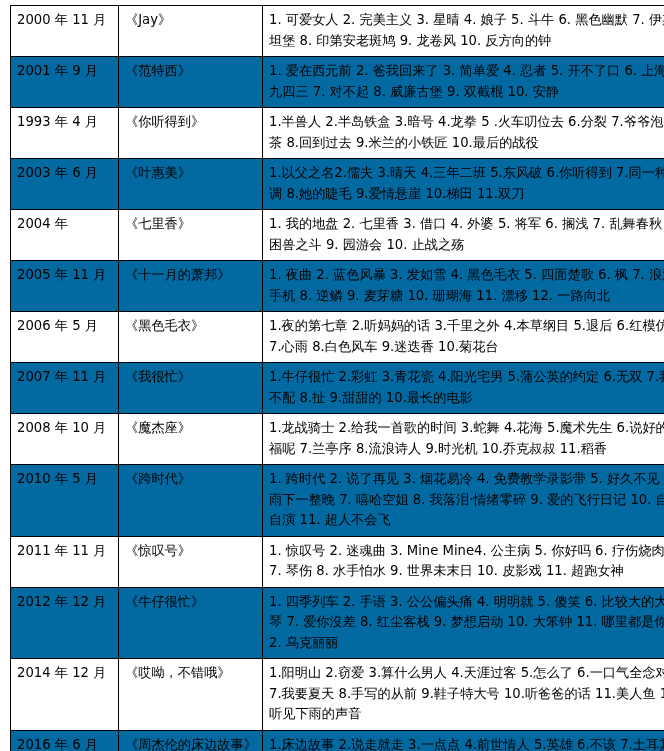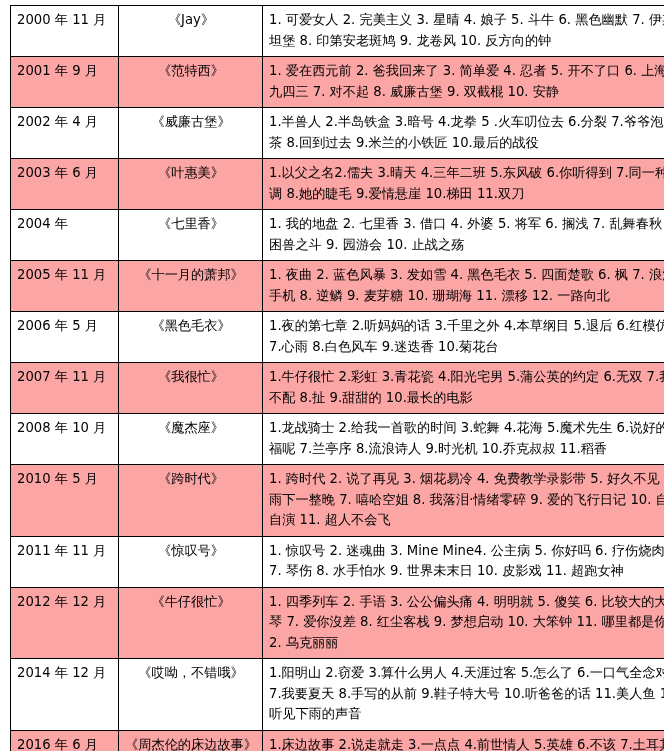--- a/index.html
+++ b/index.html
@@ -38,27 +38,26 @@
     color: #000000;
     word-break: break-all;
     overflow-wrap: break-word;
   }
   td.col-date {
     width: 96px;
     white-space: nowrap;
   }
   td.col-album {
     width: 132px;
-    text-align: center;
   }
   td.col-tracks {
     width: 413px;
   }
   tr.row-alt td {
-    background: #fca5a5;
+    background: #0369a1;
   }
   tr.row-plain td {
     background: #ffffff;
   }
 </style>
 </head>
 <body>
 
 <div class="page">
   <table class="album-table">
@@ -67,22 +66,22 @@
           <td class="col-date">2000 年 11 月</td>
           <td class="col-album">《Jay》</td>
           <td class="col-tracks">1. 可爱女人 2. 完美主义 3. 星晴 4. 娘子 5. 斗牛 6. 黑色幽默 7. 伊斯坦堡 8. 印第安老斑鸠 9. 龙卷风 10. 反方向的钟</td>
         </tr>
         <tr class="row-alt">
           <td class="col-date">2001 年 9 月</td>
           <td class="col-album">《范特西》</td>
           <td class="col-tracks">1. 爱在西元前 2. 爸我回来了 3. 简单爱 4. 忍者 5. 开不了口 6. 上海一九四三 7. 对不起 8. 威廉古堡 9. 双截棍 10. 安静</td>
         </tr>
         <tr class="row-plain">
-          <td class="col-date">2002 年 4 月</td>
-          <td class="col-album">《威廉古堡》</td>
+          <td class="col-date">1993 年 4 月</td>
+          <td class="col-album">《你听得到》</td>
           <td class="col-tracks">1.半兽人 2.半岛铁盒 3.暗号 4.龙拳 5 .火车叨位去 6.分裂 7.爷爷泡的茶 8.回到过去 9.米兰的小铁匠 10.最后的战役</td>
         </tr>
         <tr class="row-alt">
           <td class="col-date">2003 年 6 月</td>
           <td class="col-album">《叶惠美》</td>
           <td class="col-tracks">1.以父之名2.儒夫 3.晴天 4.三年二班 5.东风破 6.你听得到 7.同一种调调 8.她的睫毛 9.爱情悬崖 10.梯田 11.双刀</td>
         </tr>
         <tr class="row-plain">
           <td class="col-date">2004 年</td>
           <td class="col-album">《七里香》</td>

